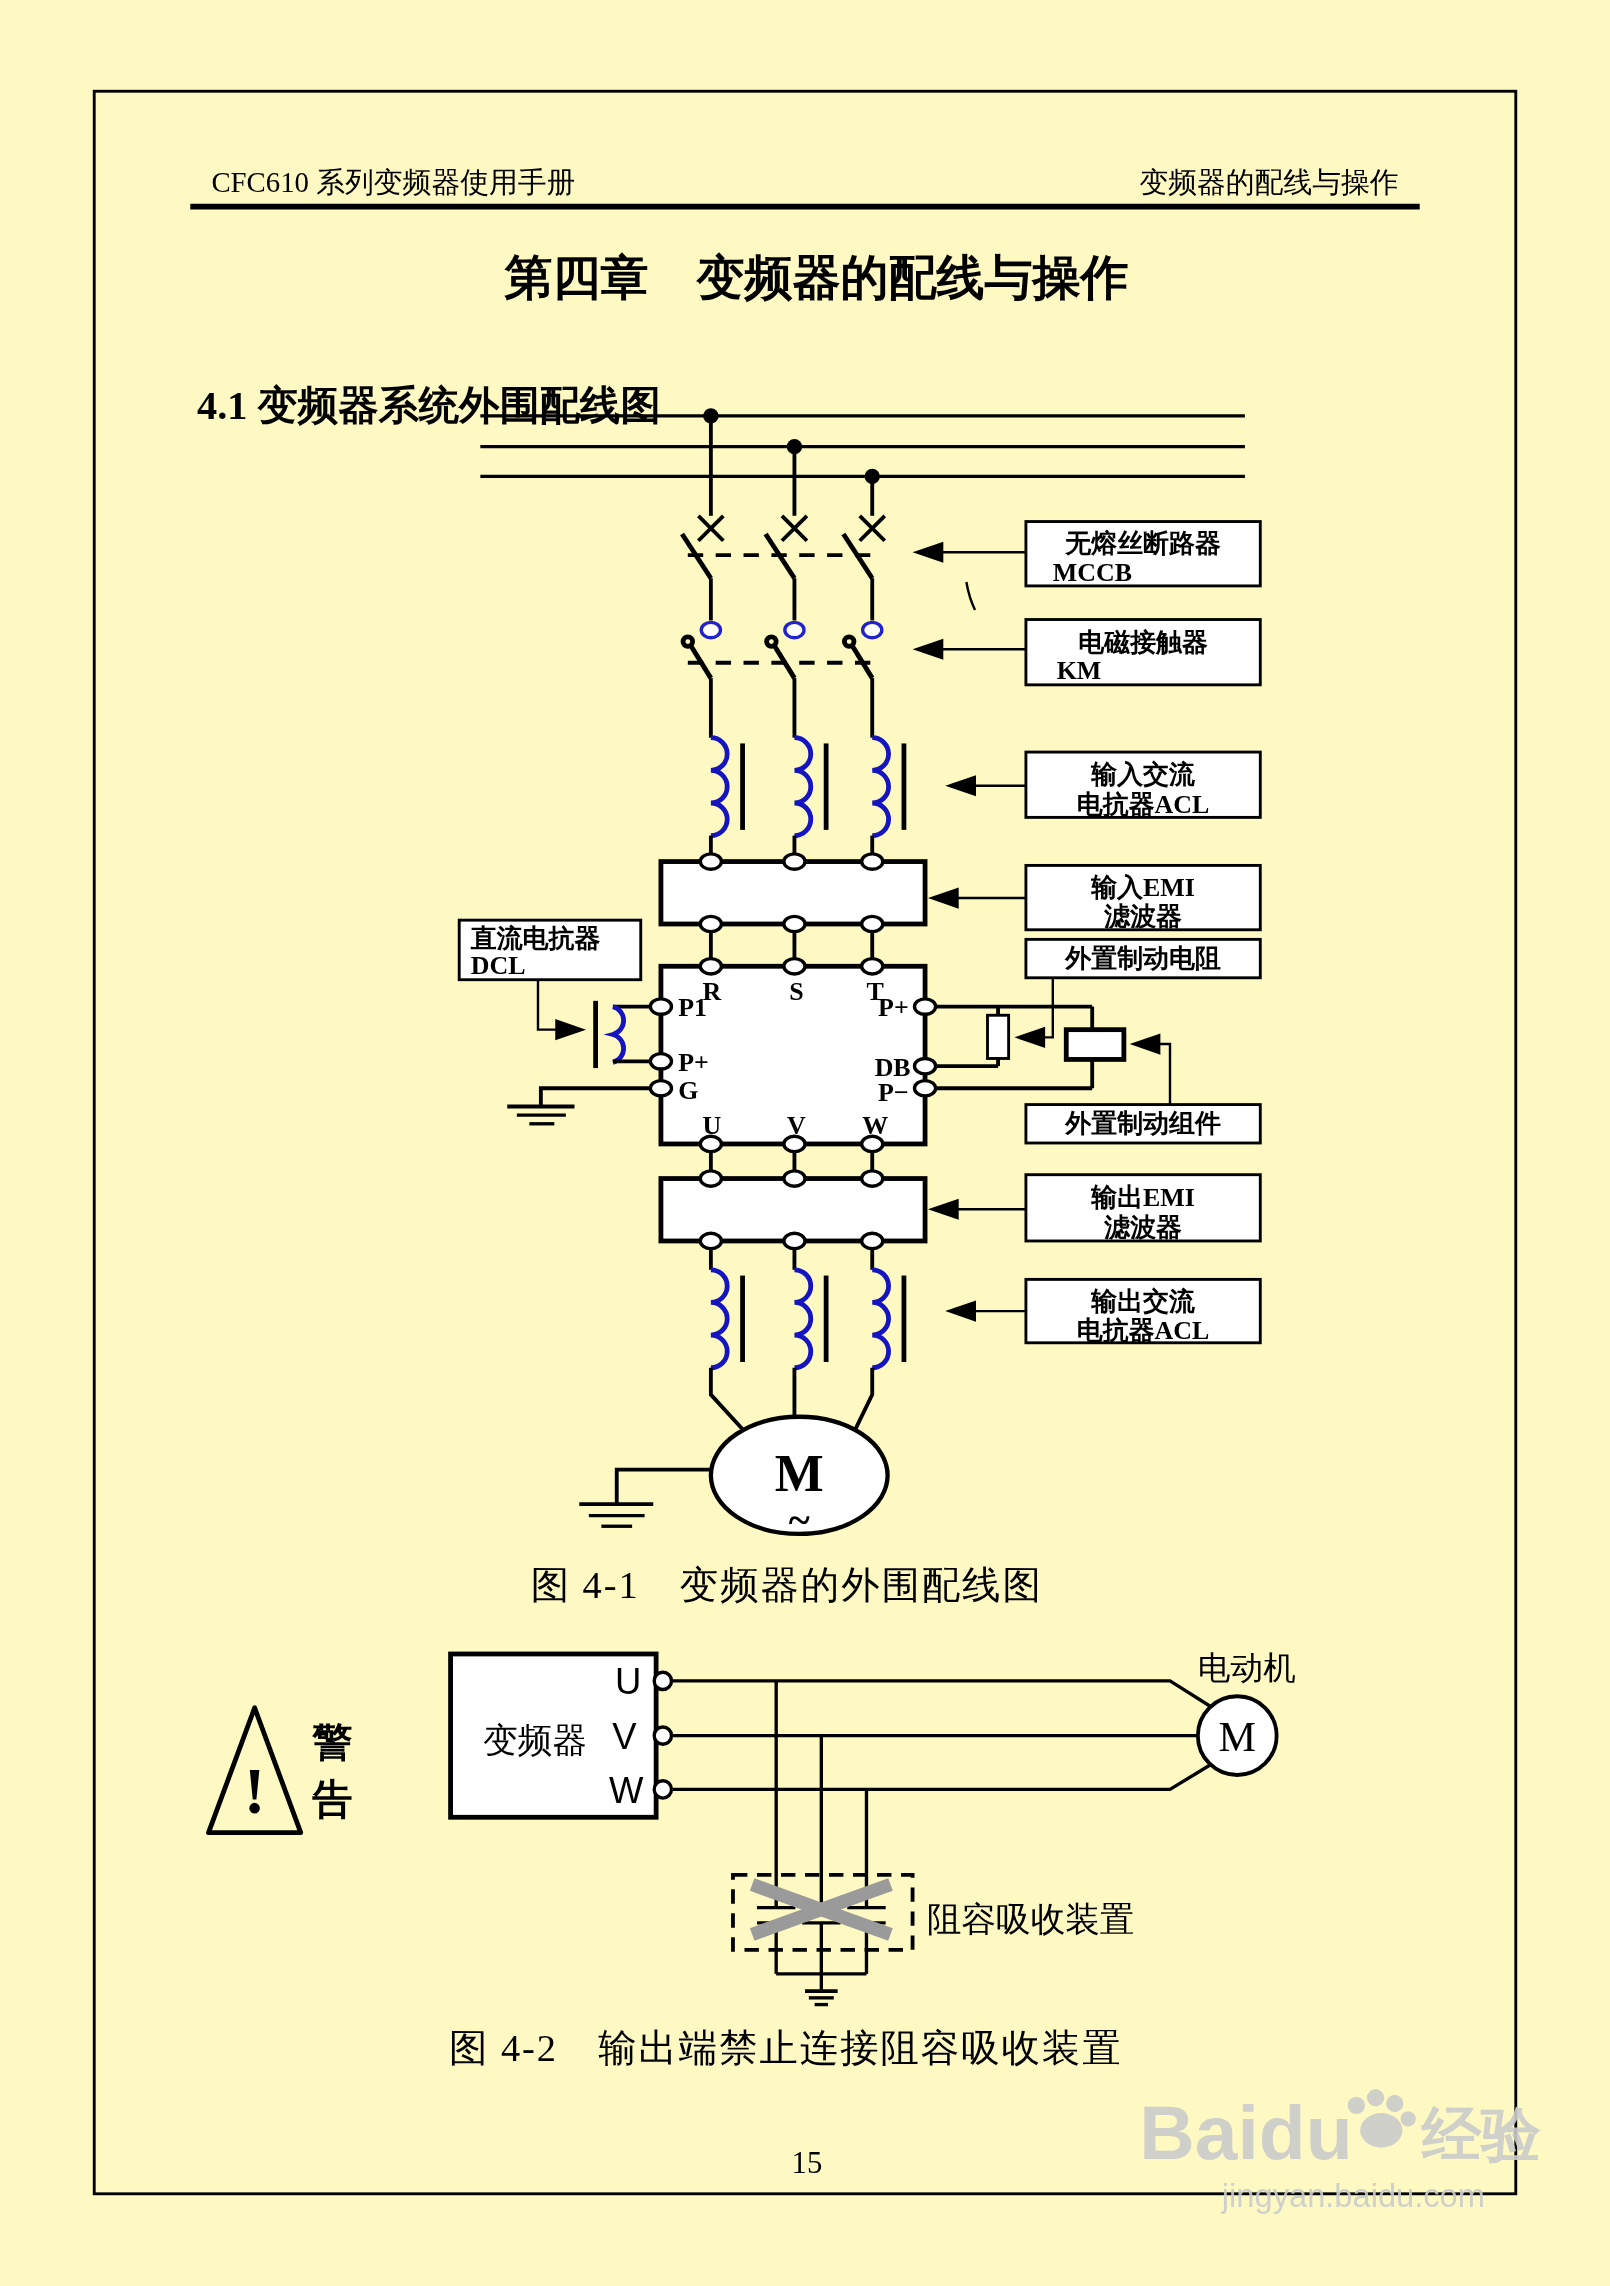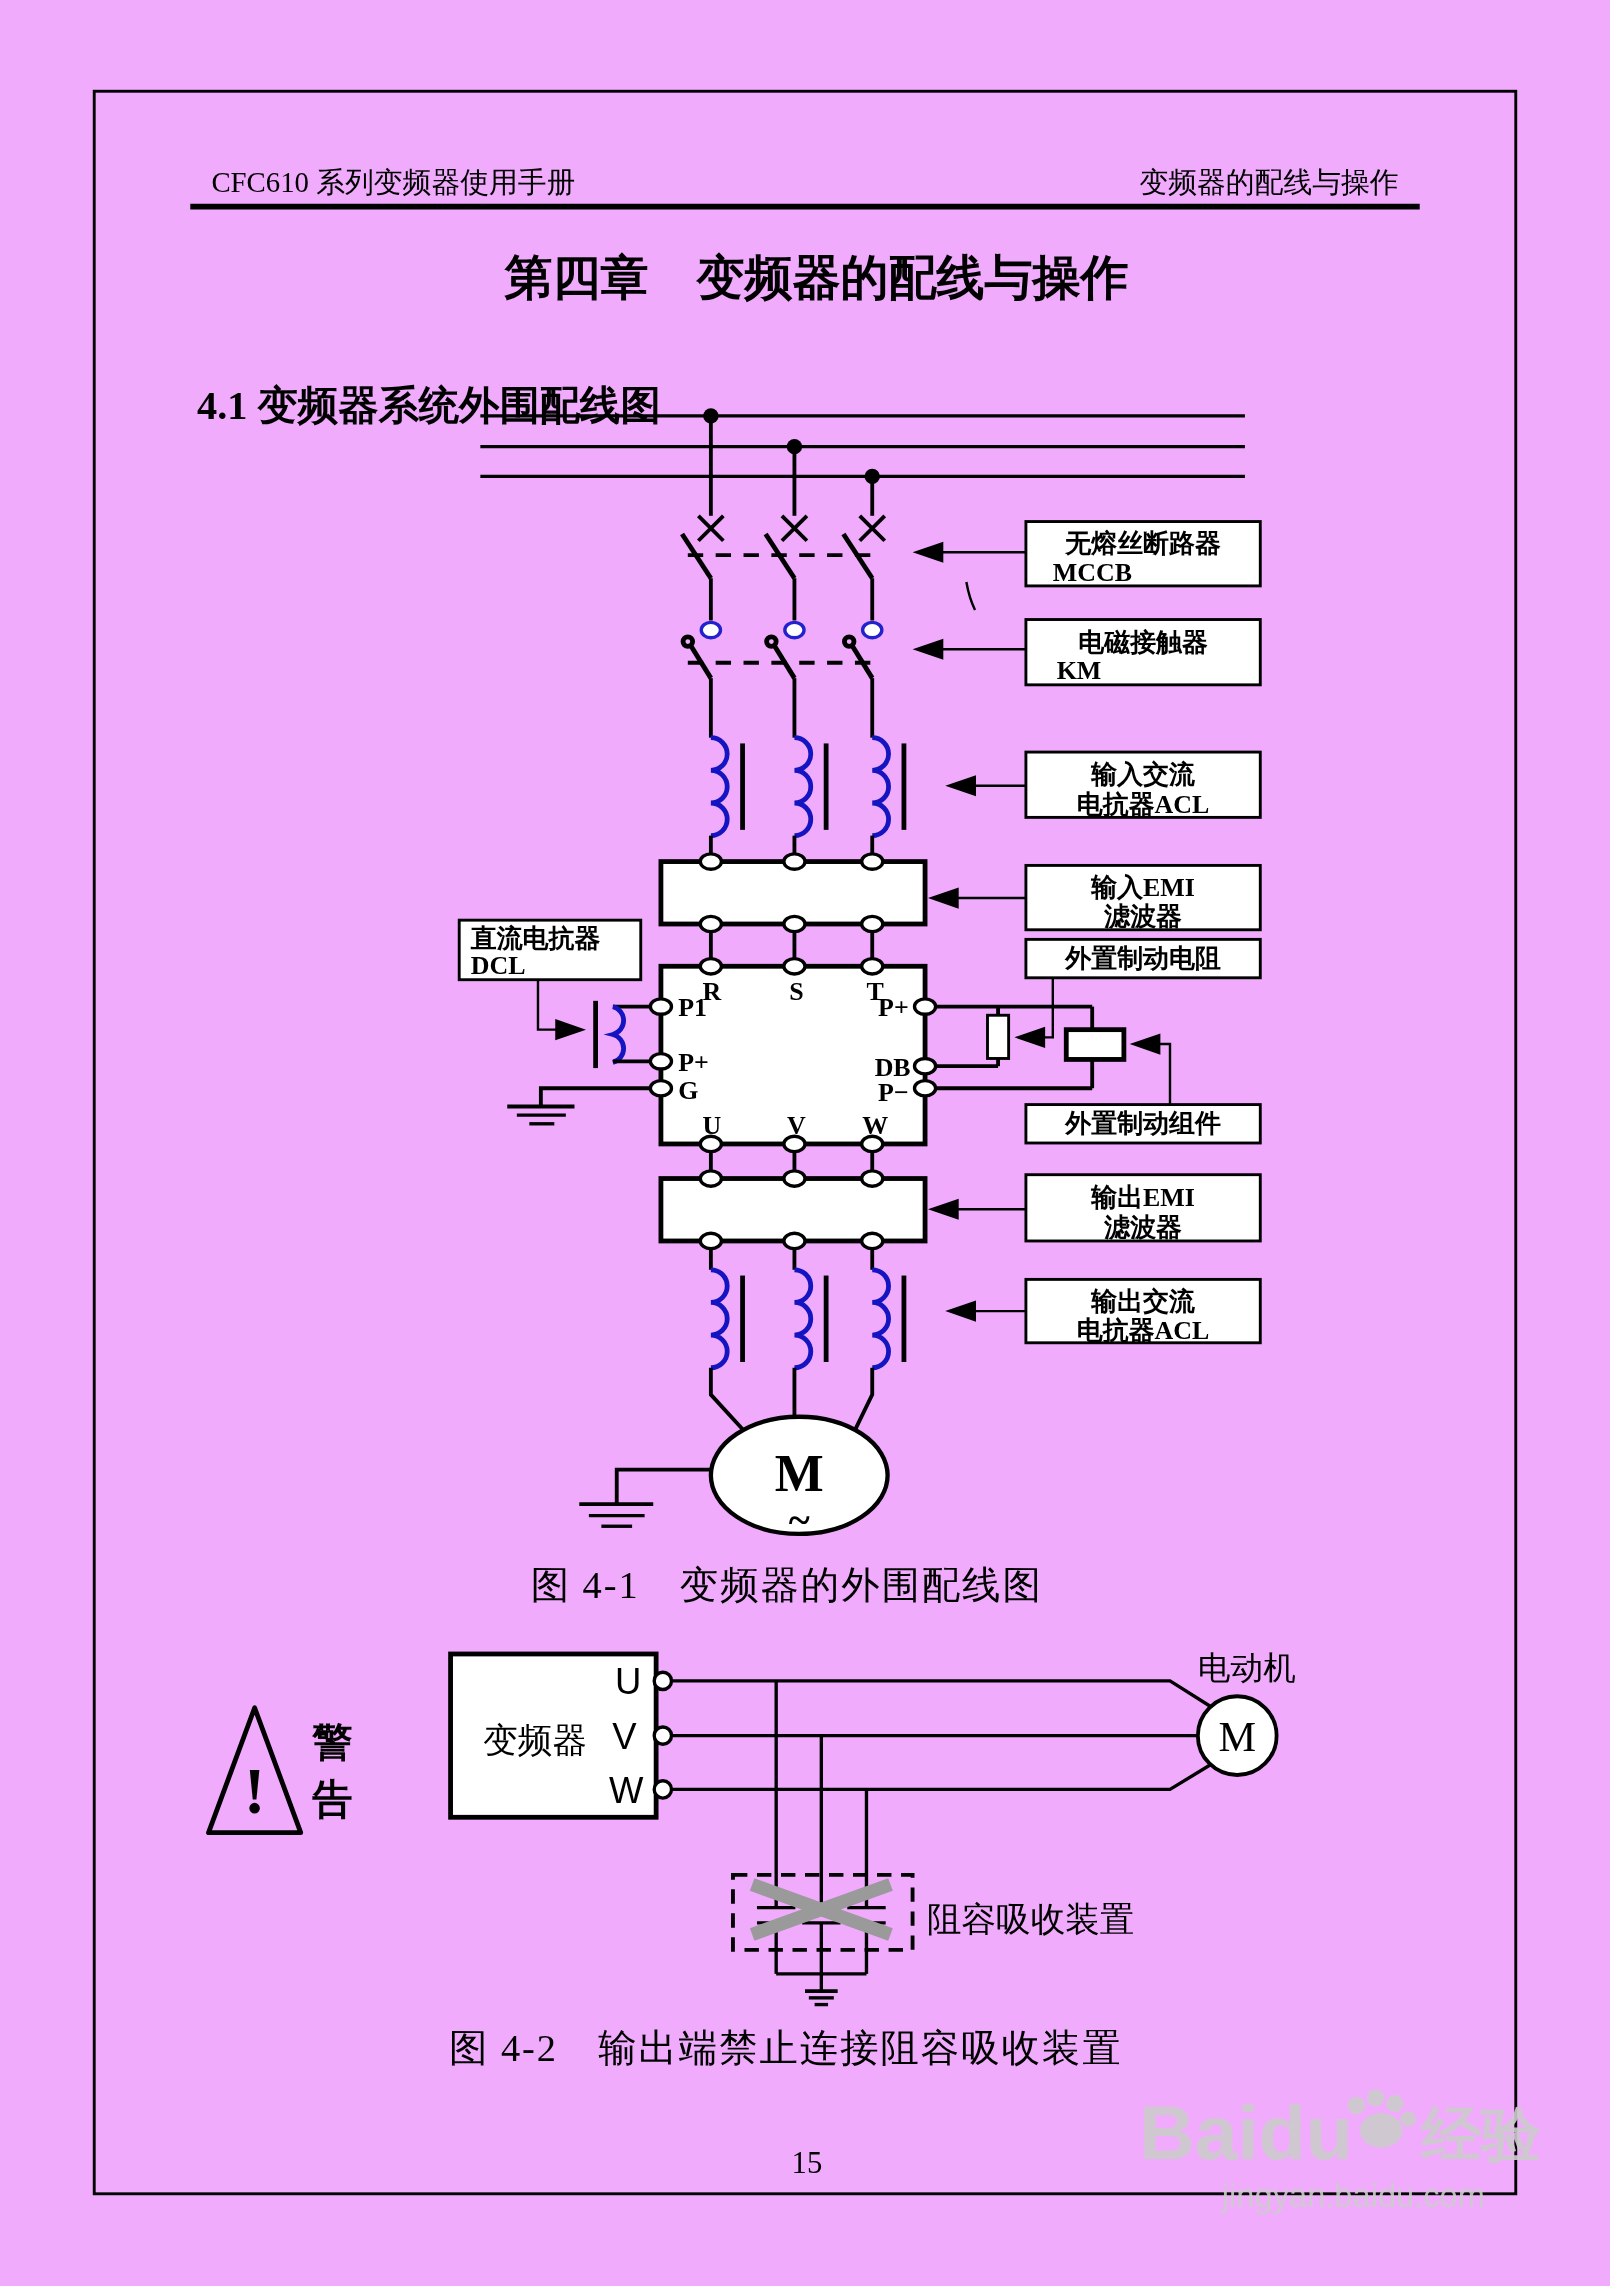--- a/index.html
+++ b/index.html
@@ -1,17 +1,17 @@
 <!DOCTYPE html>
 <html style="--coil-blue: #1414c0; --contact-blue: #2222cc; --cross-gray: #9a9a9a; --watermark-gray: #cccccc;"><head>
 <meta charset="utf-8">
 <style>
   html,body{margin:0;padding:0;background:#ffffff;}
   .page{
-    position:relative;width:1610px;height:2286px;background:#f0abfc;
+    position:relative;width:1610px;height:2286px;background:#fef9c3;
     font-family:"Liberation Serif", serif;overflow:hidden;
   }
   svg{position:absolute;left:0;top:0;}
   
   .wire{stroke:#000;stroke-width:4;fill:none;}
   .wire3{stroke:#000;stroke-width:3.5;fill:none;}
   .bus{stroke:#000;stroke-width:3.5;fill:none;}
   .thick{stroke:#000;stroke-width:5;fill:none;}
   .compbox{stroke:#000;stroke-width:5;fill:#fff;}
   .labelbox{stroke:#000;stroke-width:3;fill:#fff;}

